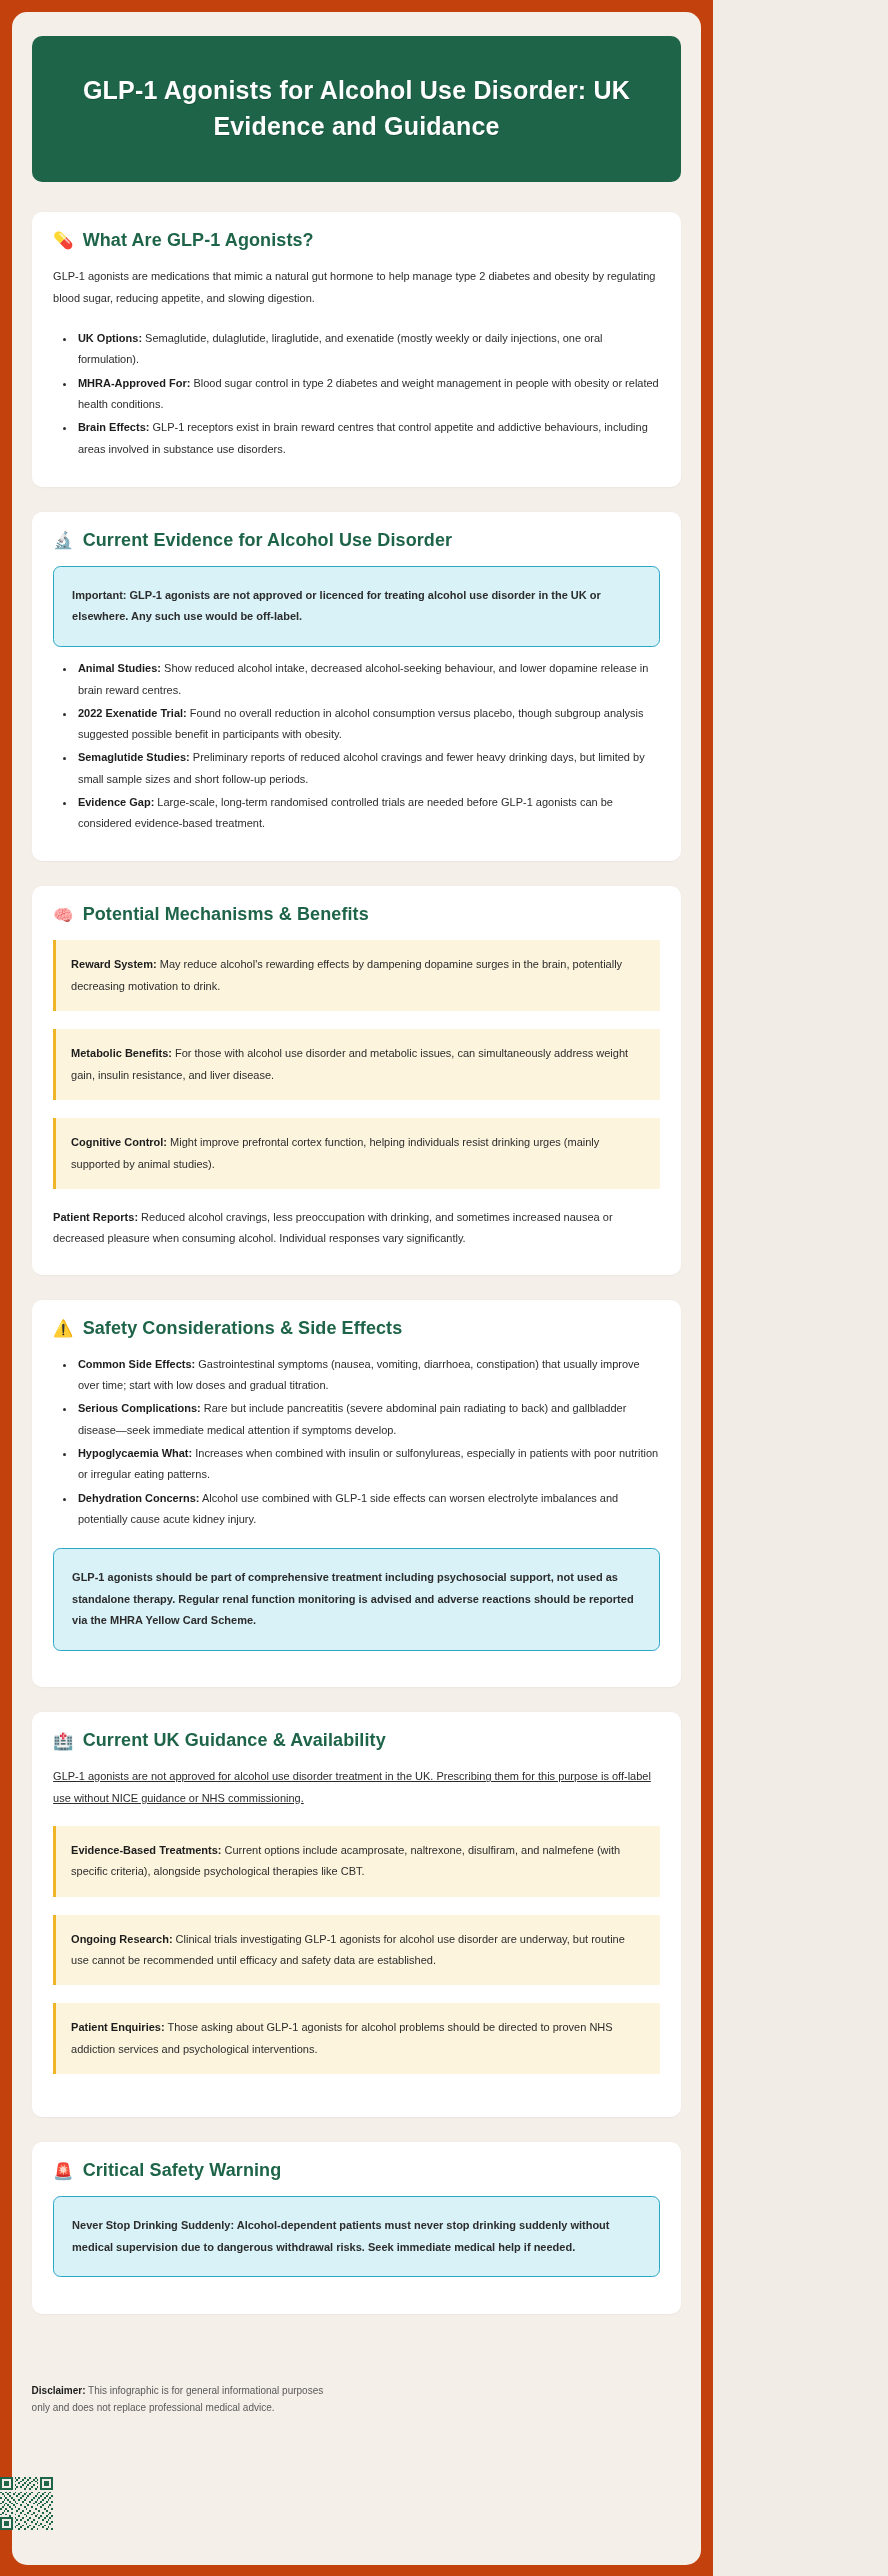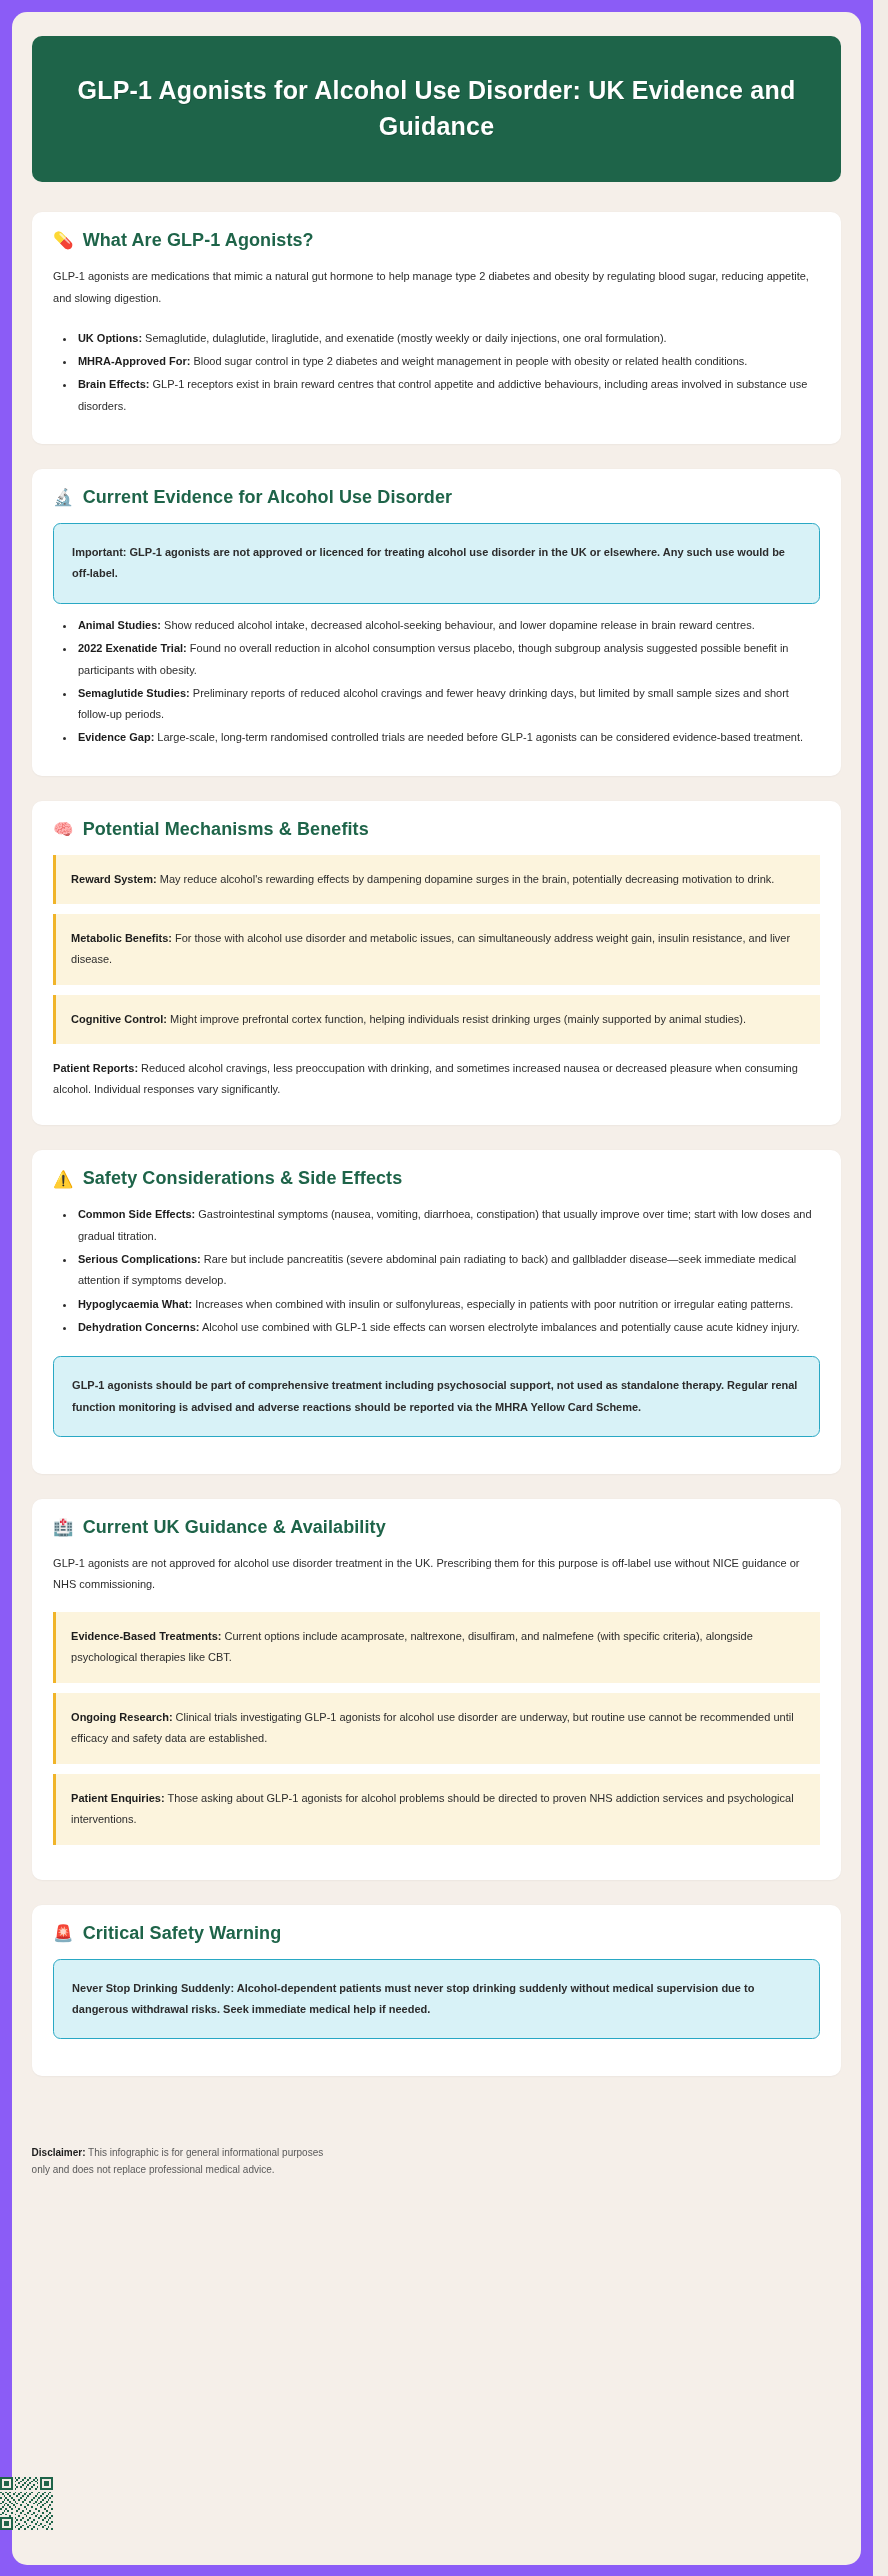--- a/index.html
+++ b/index.html
@@ -5,23 +5,23 @@
 <style>
   * { box-sizing: border-box; margin: 0; padding: 0; }
 
   html, body {
     width: 889px;
     background: #f2ece6;
     font-family: "Liberation Sans", sans-serif;
   }
 
   .page {
-    width: 873px;
+    width: 713px;
     min-height: 2576px;
-    background: #8b5cf6;
+    background: #c2410c;
     padding: 11.6px 11.6px 0 11.6px;
     position: relative;
   }
 
   .inner {
     background: #f5efe9;
     border-radius: 15px;
     padding: 8.3px 20px 0 20px;
     min-height: 2553px;
     position: relative;
@@ -98,21 +98,21 @@
     padding: 18px 18px;
     margin: 5px 0 11.6px 0;
   }
   .callout p { font-weight: bold; }
 
   
   .strip {
     background: #fcf4dd;
     border-left: 3.3px solid #f0b429;
     padding: 14px 16.5px 14px 15px;
-    margin-bottom: 10px;
+    margin-bottom: 18px;
   }
   .strip p { font-size: 11px; line-height: 1.95; color: #2c2c2c; }
 
   .note { margin-top: 13.2px; }
 
   
   .footer {
     text-align: left;
     padding: 43px 0 28px 0;
   }
@@ -201,21 +201,21 @@
       <div class="callout" style="margin-top:18px;">
         <p>GLP-1 agonists should be part of comprehensive treatment including psychosocial support, not used as standalone therapy. Regular renal function monitoring is advised and adverse reactions should be reported via the MHRA Yellow Card Scheme.</p>
       </div>
     </div>
 
     <div class="card">
       <div class="card-head">
         <span class="emoji">🏥</span>
         <h2>Current UK Guidance &amp; Availability</h2>
       </div>
-      <p class="body" style="margin-bottom:16.5px;">GLP-1 agonists are not approved for alcohol use disorder treatment in the UK. Prescribing them for this purpose is off-label use without NICE guidance or NHS commissioning.</p>
+      <p class="body" style="margin-bottom:16.5px;text-decoration:underline;">GLP-1 agonists are not approved for alcohol use disorder treatment in the UK. Prescribing them for this purpose is off-label use without NICE guidance or NHS commissioning.</p>
       <div class="strip">
         <p><b>Evidence-Based Treatments:</b><span> Current options include acamprosate, naltrexone, disulfiram, and nalmefene (with specific criteria), alongside psychological therapies like CBT.</span></p>
       </div>
       <div class="strip">
         <p><b>Ongoing Research:</b><span> Clinical trials investigating GLP-1 agonists for alcohol use disorder are underway, but routine use cannot be recommended until efficacy and safety data are established.</span></p>
       </div>
       <div class="strip">
         <p><b>Patient Enquiries:</b><span> Those asking about GLP-1 agonists for alcohol problems should be directed to proven NHS addiction services and psychological interventions.</span></p>
       </div>
     </div>

